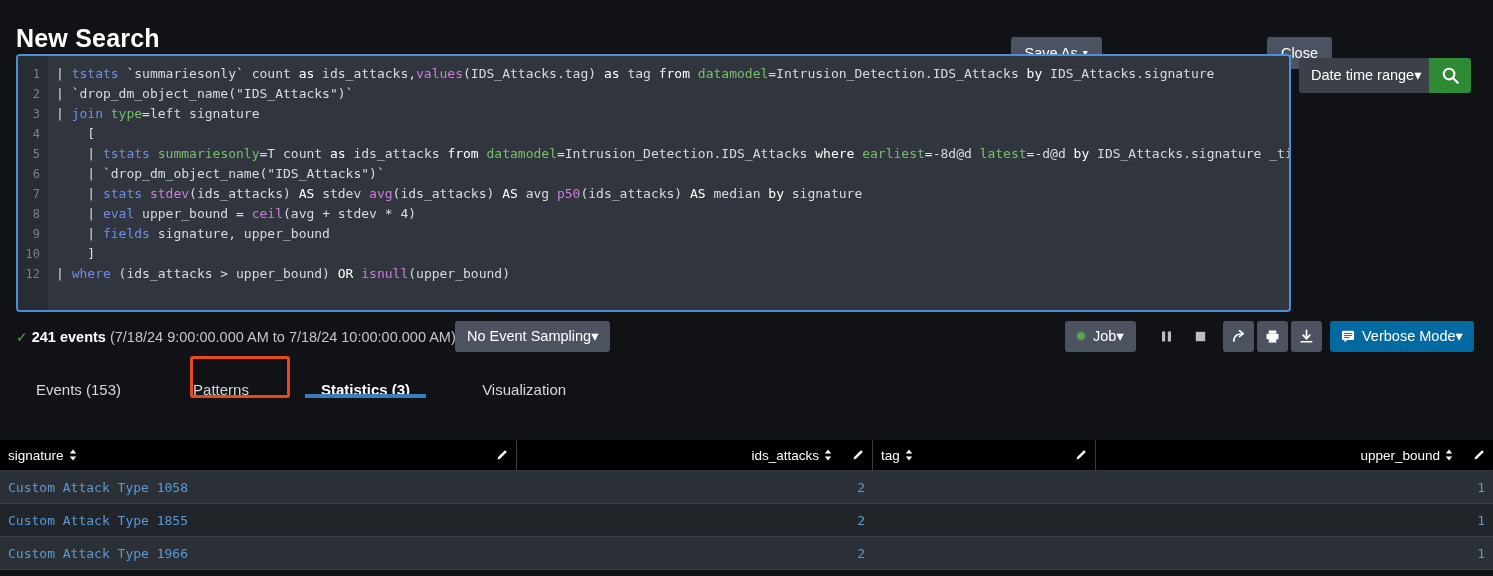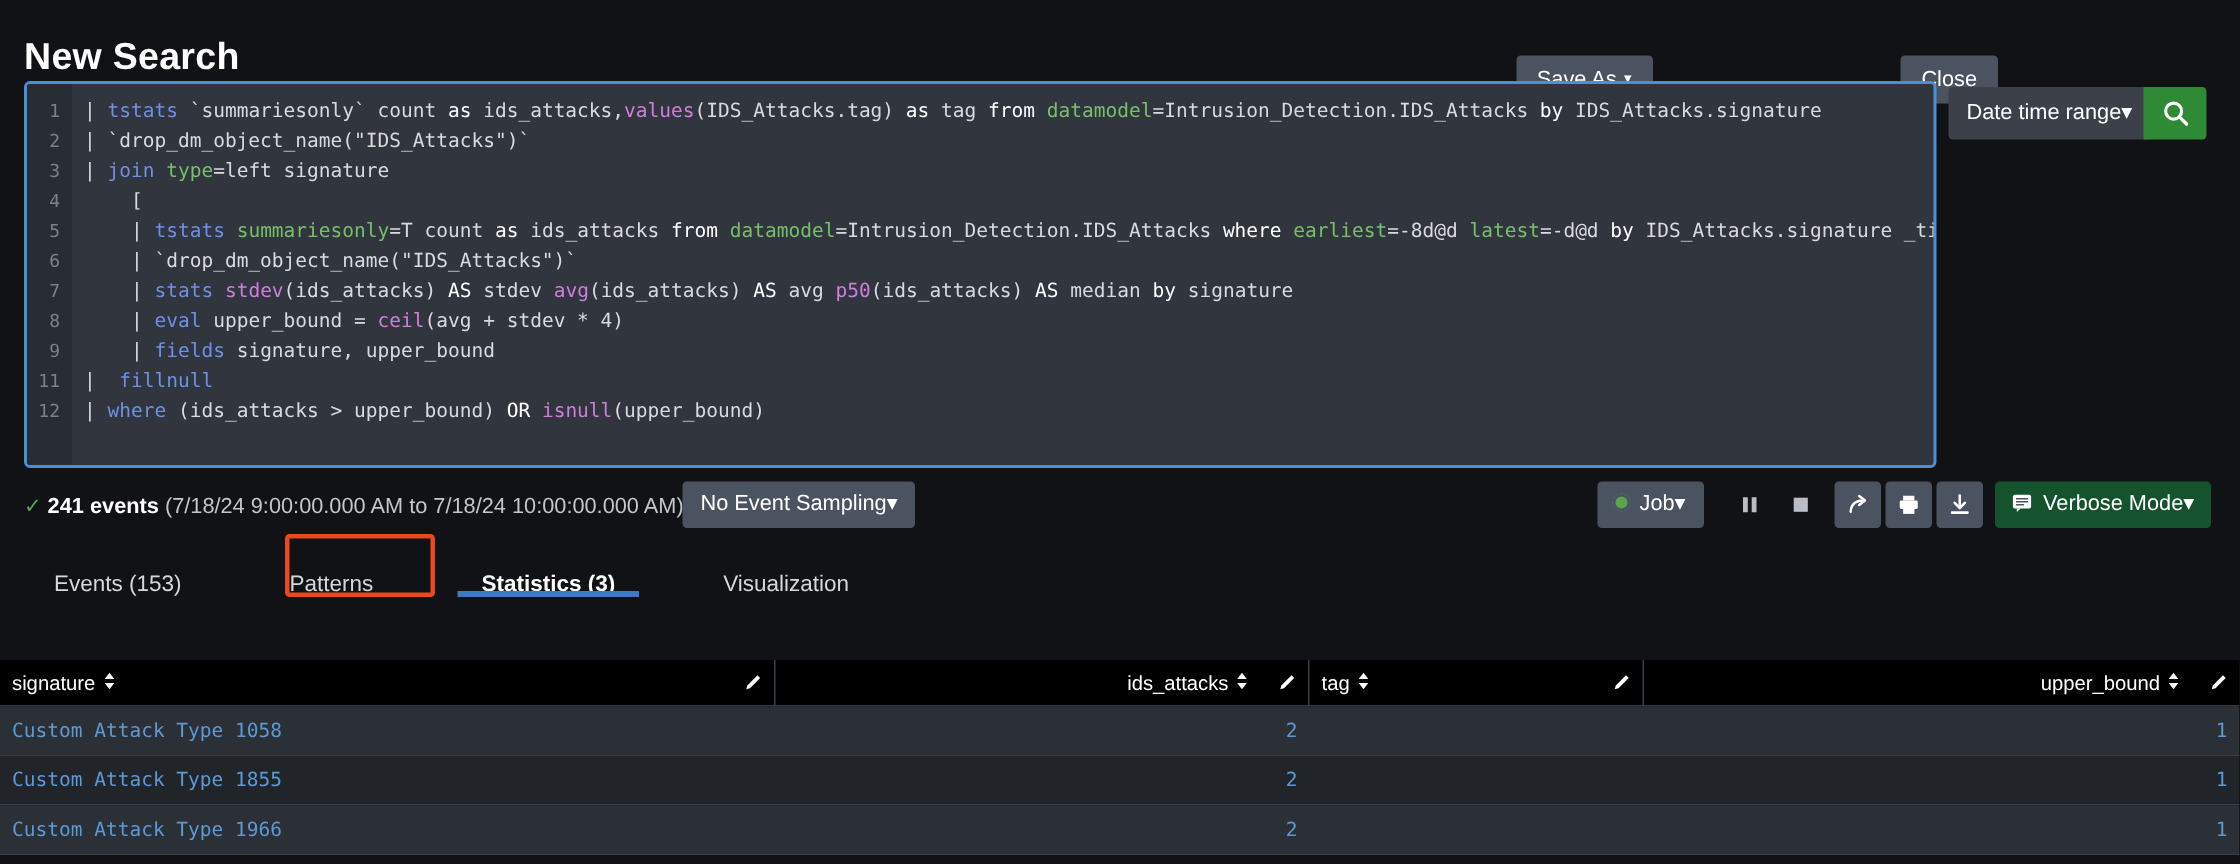--- a/index.html
+++ b/index.html
@@ -81,21 +81,21 @@
     background: #5aa64f; vertical-align: -1px; margin-right: 6px;
     box-shadow: inset 0 0 0 2px #4c5360;
   }
   .iconbtn {
     position: absolute; top: 321px; height: 31px; width: 31px; background: #4c5360;
     border-radius: 3px; cursor: pointer; display: flex; align-items: center; justify-content: center;
   }
   .iconbtn.flat { background: transparent; }
   .verbose {
     position: absolute; left: 1330px; top: 321px; height: 31px; line-height: 31px;
-    background: #14532d; color: #fff; border-radius: 3px; font-size: 14.5px;
+    background: #0369a1; color: #fff; border-radius: 3px; font-size: 14.5px;
     padding: 0 11px; cursor: pointer; white-space: nowrap;
   }
 
   
   .tabs { position: absolute; left: 0; top: 358px; width: 1493px; height: 40px; display: flex; align-items: stretch; }
   .tab {
     position: relative; padding: 0 36px; display: flex; align-items: flex-end;
     font-size: 15px; color: #d4d7dc; cursor: pointer; white-space: nowrap;
   }
   .tab.active { color: #ffffff; font-weight: bold; }
@@ -151,21 +151,21 @@
     <div class="code" id="query-code">
         <div class="cline"><span class="ln">1</span><span class="txt"><span class="k-pipe">|</span> <span class="k-cmd">tstats</span> `summariesonly` count <span class="k-op">as</span> ids_attacks,<span class="k-fn">values</span>(IDS_Attacks.tag) <span class="k-op">as</span> tag <span class="k-op">from</span> <span class="k-arg">datamodel</span>=Intrusion_Detection.IDS_Attacks <span class="k-op">by</span> IDS_Attacks.signature</span></div>
         <div class="cline"><span class="ln">2</span><span class="txt"><span class="k-pipe">|</span> `drop_dm_object_name("IDS_Attacks")`</span></div>
         <div class="cline"><span class="ln">3</span><span class="txt"><span class="k-pipe">|</span> <span class="k-cmd">join</span> <span class="k-arg">type</span>=left signature</span></div>
         <div class="cline"><span class="ln">4</span><span class="txt">    [</span></div>
         <div class="cline"><span class="ln">5</span><span class="txt">    <span class="k-pipe">|</span> <span class="k-cmd">tstats</span> <span class="k-arg">summariesonly</span>=T count <span class="k-op">as</span> ids_attacks <span class="k-op">from</span> <span class="k-arg">datamodel</span>=Intrusion_Detection.IDS_Attacks <span class="k-op">where</span> <span class="k-arg">earliest</span>=-8d@d <span class="k-arg">latest</span>=-d@d <span class="k-op">by</span> IDS_Attacks.signature _time =1h</span></div>
         <div class="cline"><span class="ln">6</span><span class="txt">    <span class="k-pipe">|</span> `drop_dm_object_name("IDS_Attacks")`</span></div>
         <div class="cline"><span class="ln">7</span><span class="txt">    <span class="k-pipe">|</span> <span class="k-cmd">stats</span> <span class="k-fn">stdev</span>(ids_attacks) <span class="k-op">AS</span> stdev <span class="k-fn">avg</span>(ids_attacks) <span class="k-op">AS</span> avg <span class="k-fn">p50</span>(ids_attacks) <span class="k-op">AS</span> median <span class="k-op">by</span> signature</span></div>
         <div class="cline"><span class="ln">8</span><span class="txt">    <span class="k-pipe">|</span> <span class="k-cmd">eval</span> upper_bound = <span class="k-fn">ceil</span>(avg + stdev * 4)</span></div>
         <div class="cline"><span class="ln">9</span><span class="txt">    <span class="k-pipe">|</span> <span class="k-cmd">fields</span> signature, upper_bound</span></div>
-        <div class="cline"><span class="ln">11</span><span class="txt"><span class="k-pipe">|</span>  <span class="k-cmd">fillnull</span></span></div>
+        <div class="cline"><span class="ln">10</span><span class="txt">    ]</span></div>
         <div class="cline"><span class="ln">12</span><span class="txt"><span class="k-pipe">|</span> <span class="k-cmd">where</span> (ids_attacks &gt; upper_bound) <span class="k-op">OR</span> <span class="k-fn">isnull</span>(upper_bound)</span></div>
       </div>
 
   </div>
 
   <div class="daterange">
     <span>Date time range</span><span class="caret">▾</span>
   </div>
   <div class="searchgo">
     <svg width="19" height="19" viewBox="0 0 20 20">

